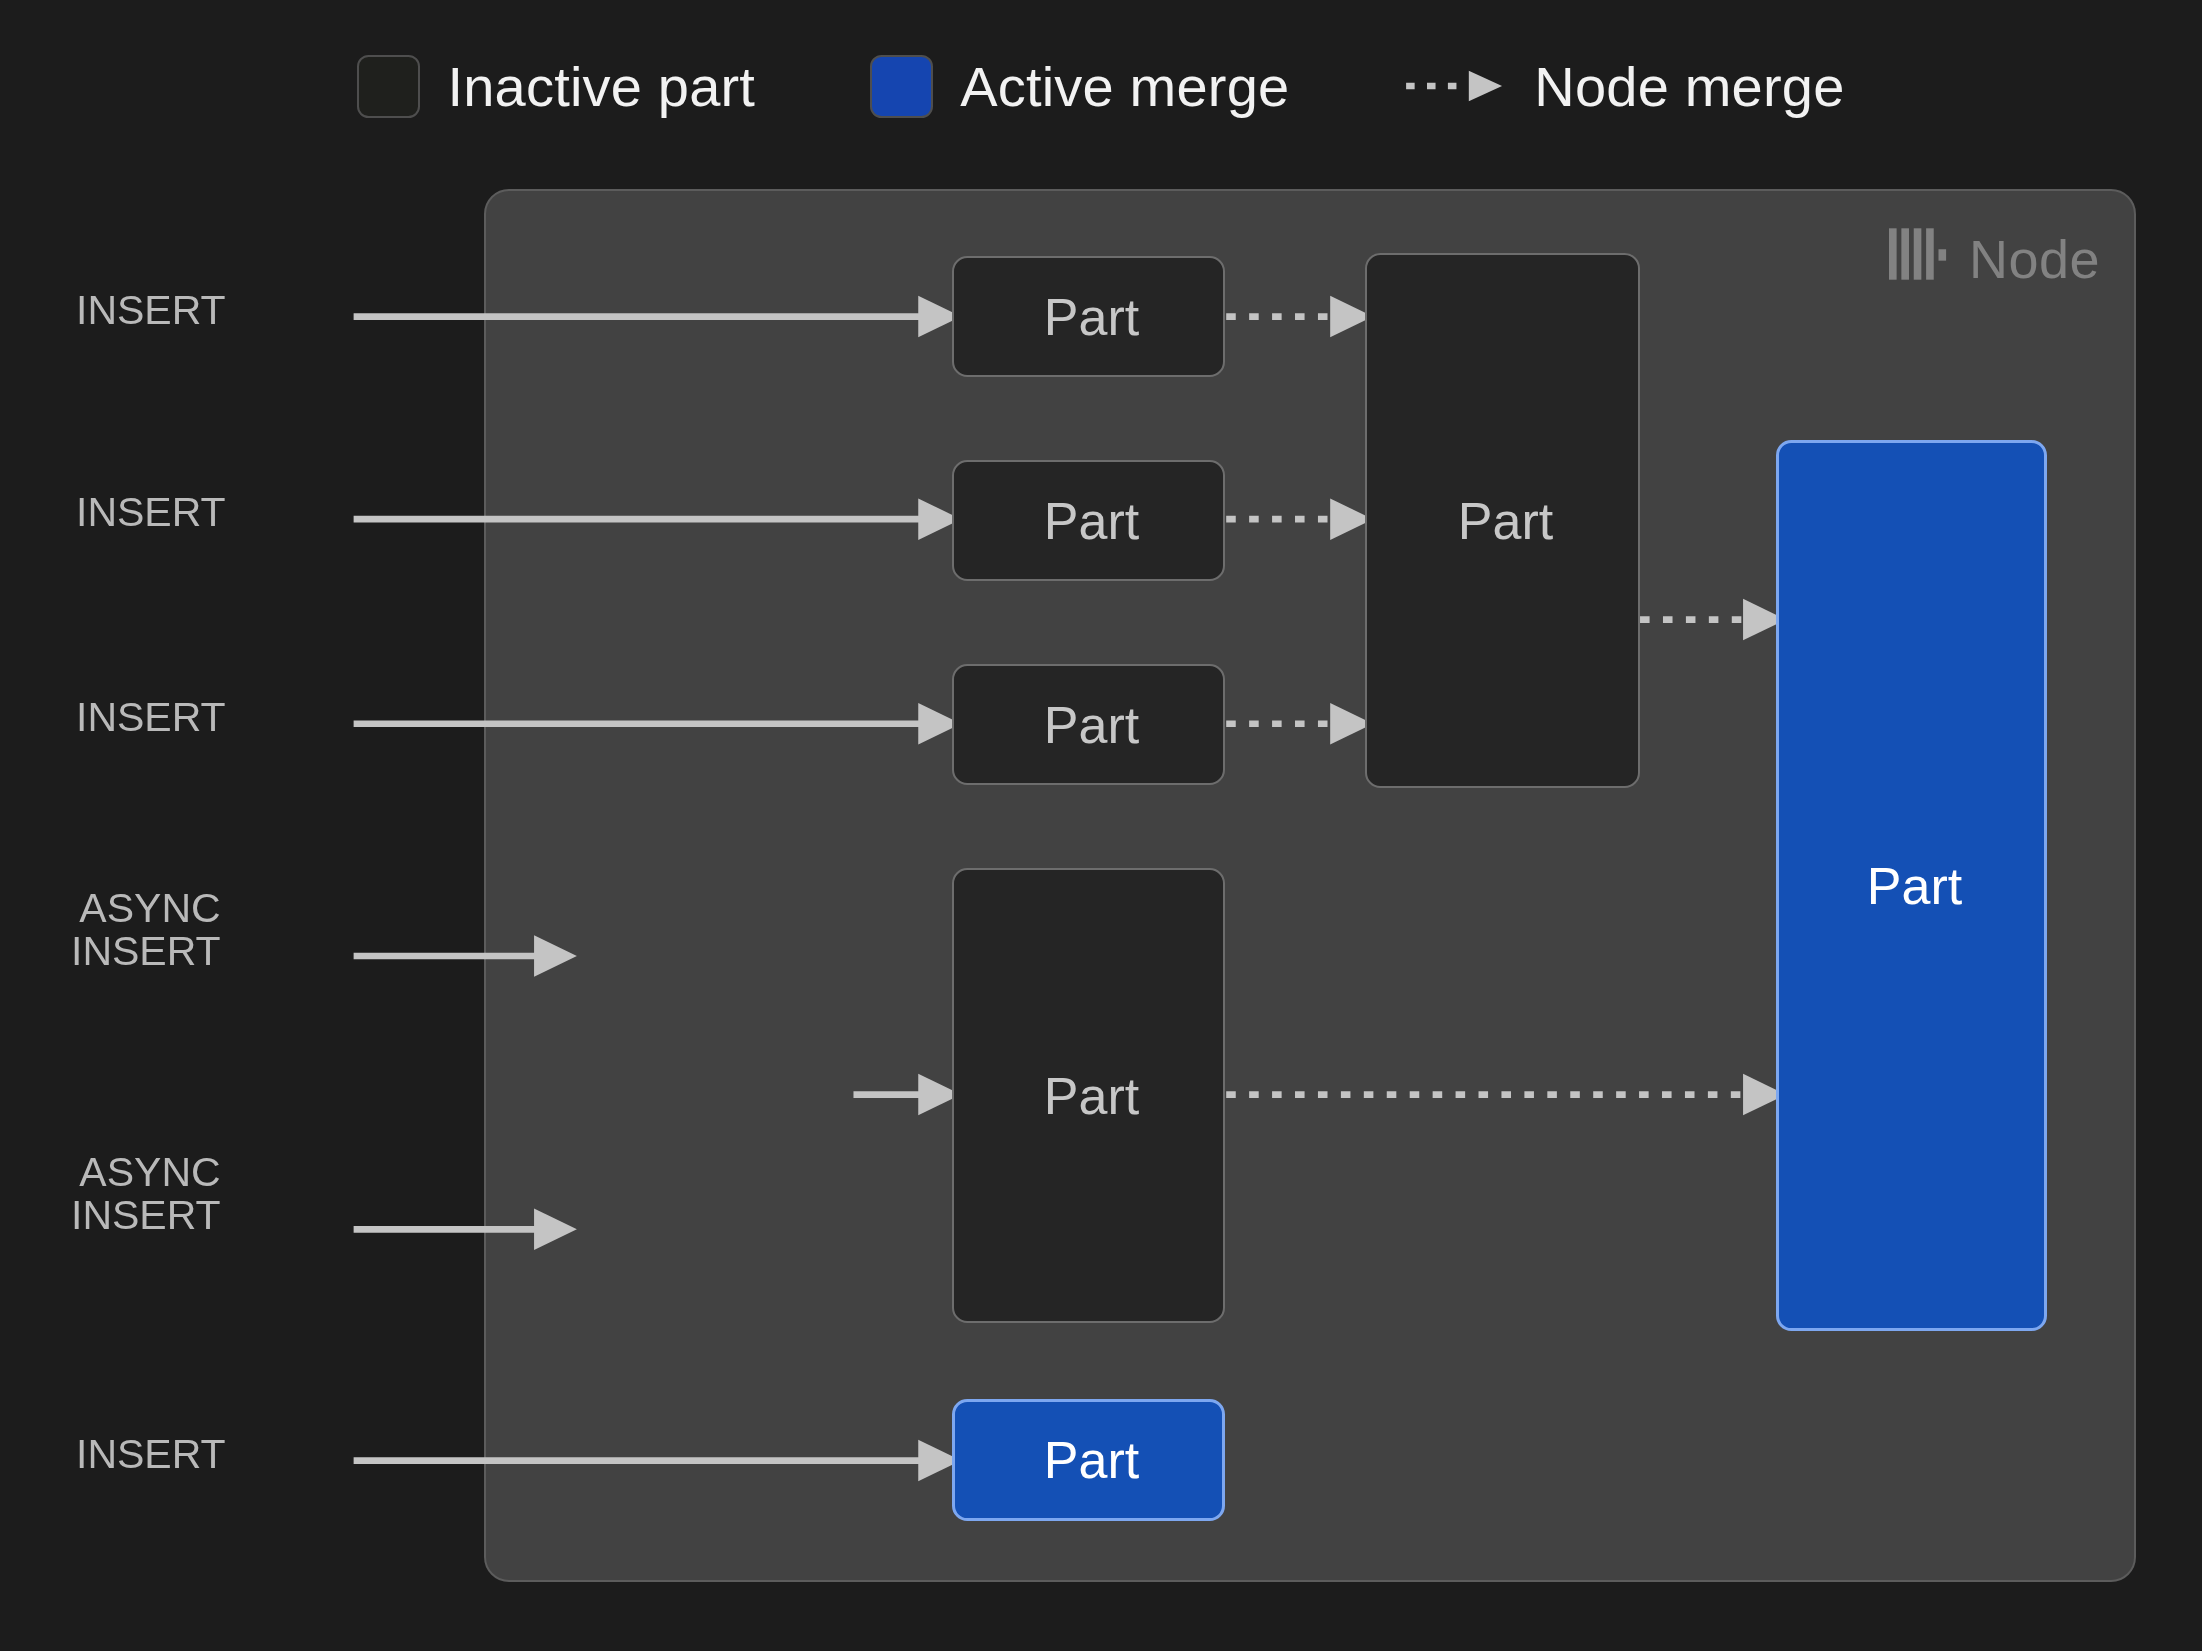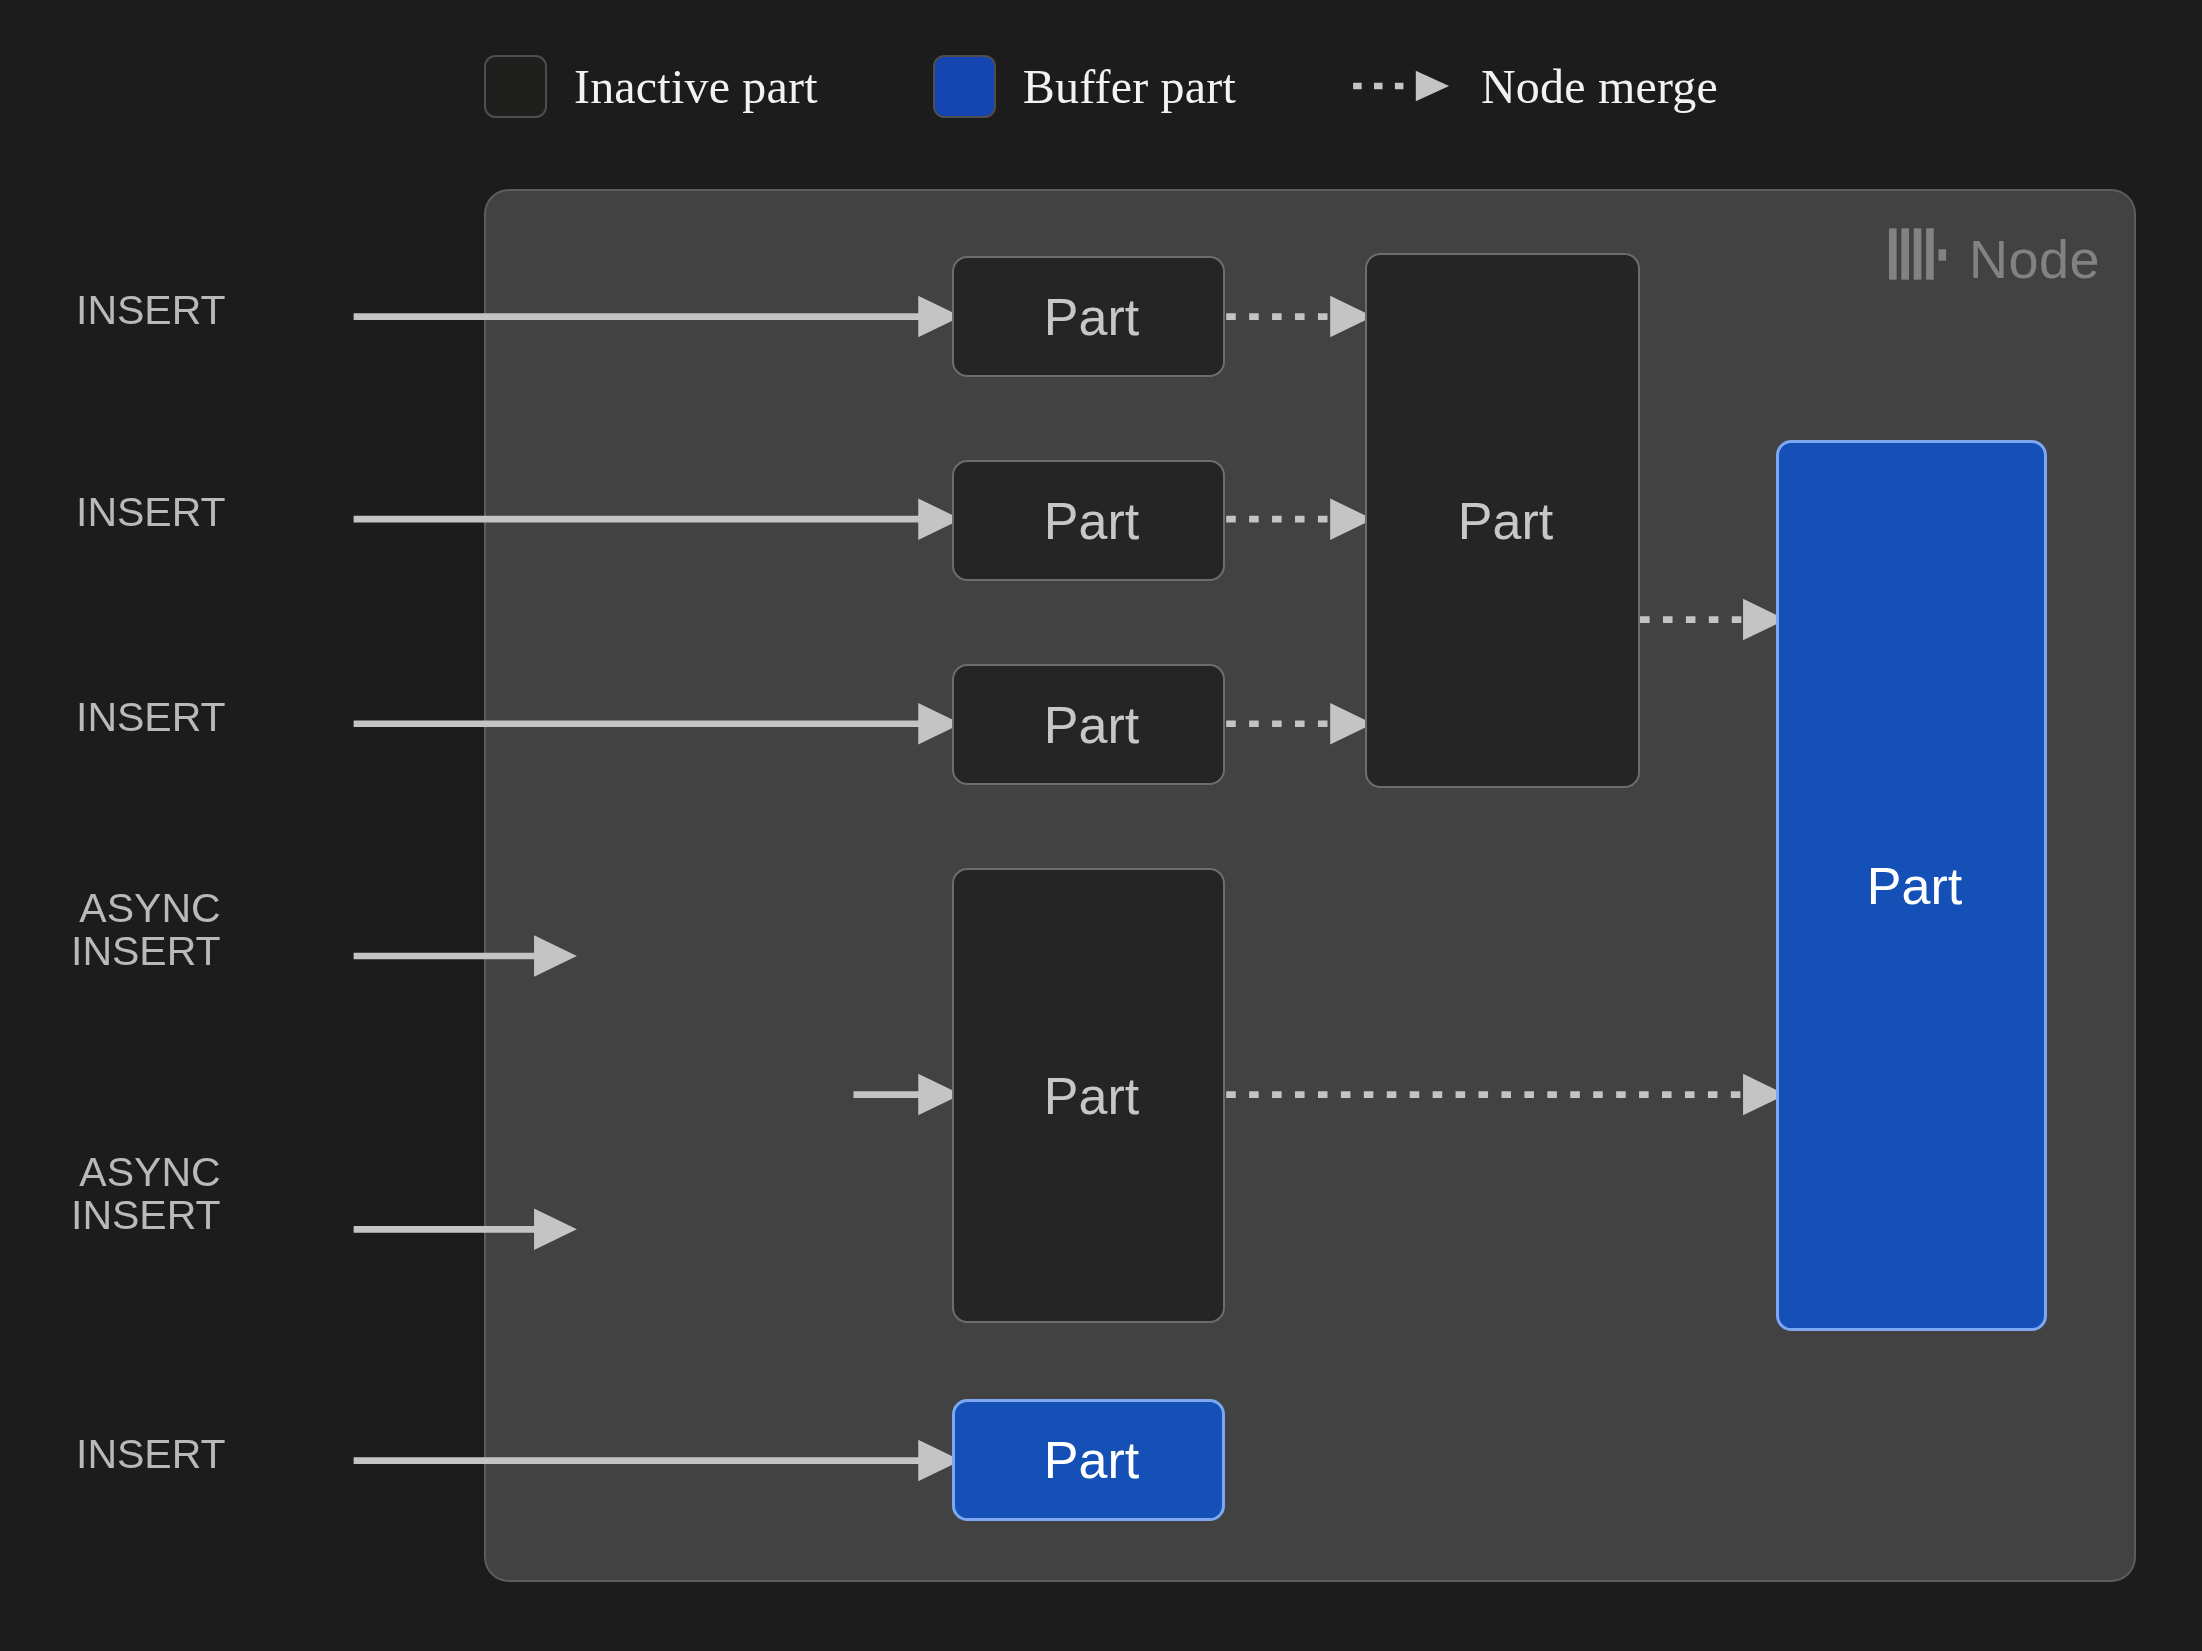--- a/index.html
+++ b/index.html
@@ -13,21 +13,21 @@
   #stage{position:absolute;inset:0;width:2202px;height:1652px;}
 
   
   .legend{
     position:absolute;left:0;top:40px;width:2202px;height:92px;
     display:flex;align-items:center;justify-content:center;gap:0;
   }
   .legend-item{display:flex;align-items:center;gap:27px;}
   .legend-gap{width:115px;height:1px;}
   .legend-label{
-    font-size:48px;color:#f2f2f2;letter-spacing:0.2px;white-space:nowrap;font-family:Liberation Serif, serif;
+    font-size:56px;color:#f2f2f2;letter-spacing:0.2px;white-space:nowrap;
   }
   .sw{
     width:63px;height:63px;border-radius:11.5px;box-sizing:border-box;
   }
   .sw-inactive{background:#1f201d;border:2.9px solid #4e4e4e;}
   .sw-active{background:#1545b0;border:2.9px solid #4e4e4e;}
   .merge-icon{width:103px;height:38px;display:block;}
 
   
   .node{
@@ -80,21 +80,21 @@
 
     <div class="legend-item">
       <div class="sw sw-inactive"></div>
       <div class="legend-label">Inactive part</div>
     </div>
 
     <div class="legend-gap"></div>
 
     <div class="legend-item">
       <div class="sw sw-active"></div>
-      <div class="legend-label">Buffer part</div>
+      <div class="legend-label">Active merge</div>
     </div>
 
     <div class="legend-gap"></div>
 
     <div class="legend-item">
       <svg class="merge-icon" viewBox="0 0 108 40">
         <line x1="2" y1="20" x2="66" y2="20" stroke="#c4c4c4" stroke-width="7" stroke-dasharray="9 13" stroke-linecap="butt"></line>
         <polygon points="68,4 103,20 68,36" fill="#c4c4c4"></polygon>
       </svg>
       <div class="legend-label">Node merge</div>

